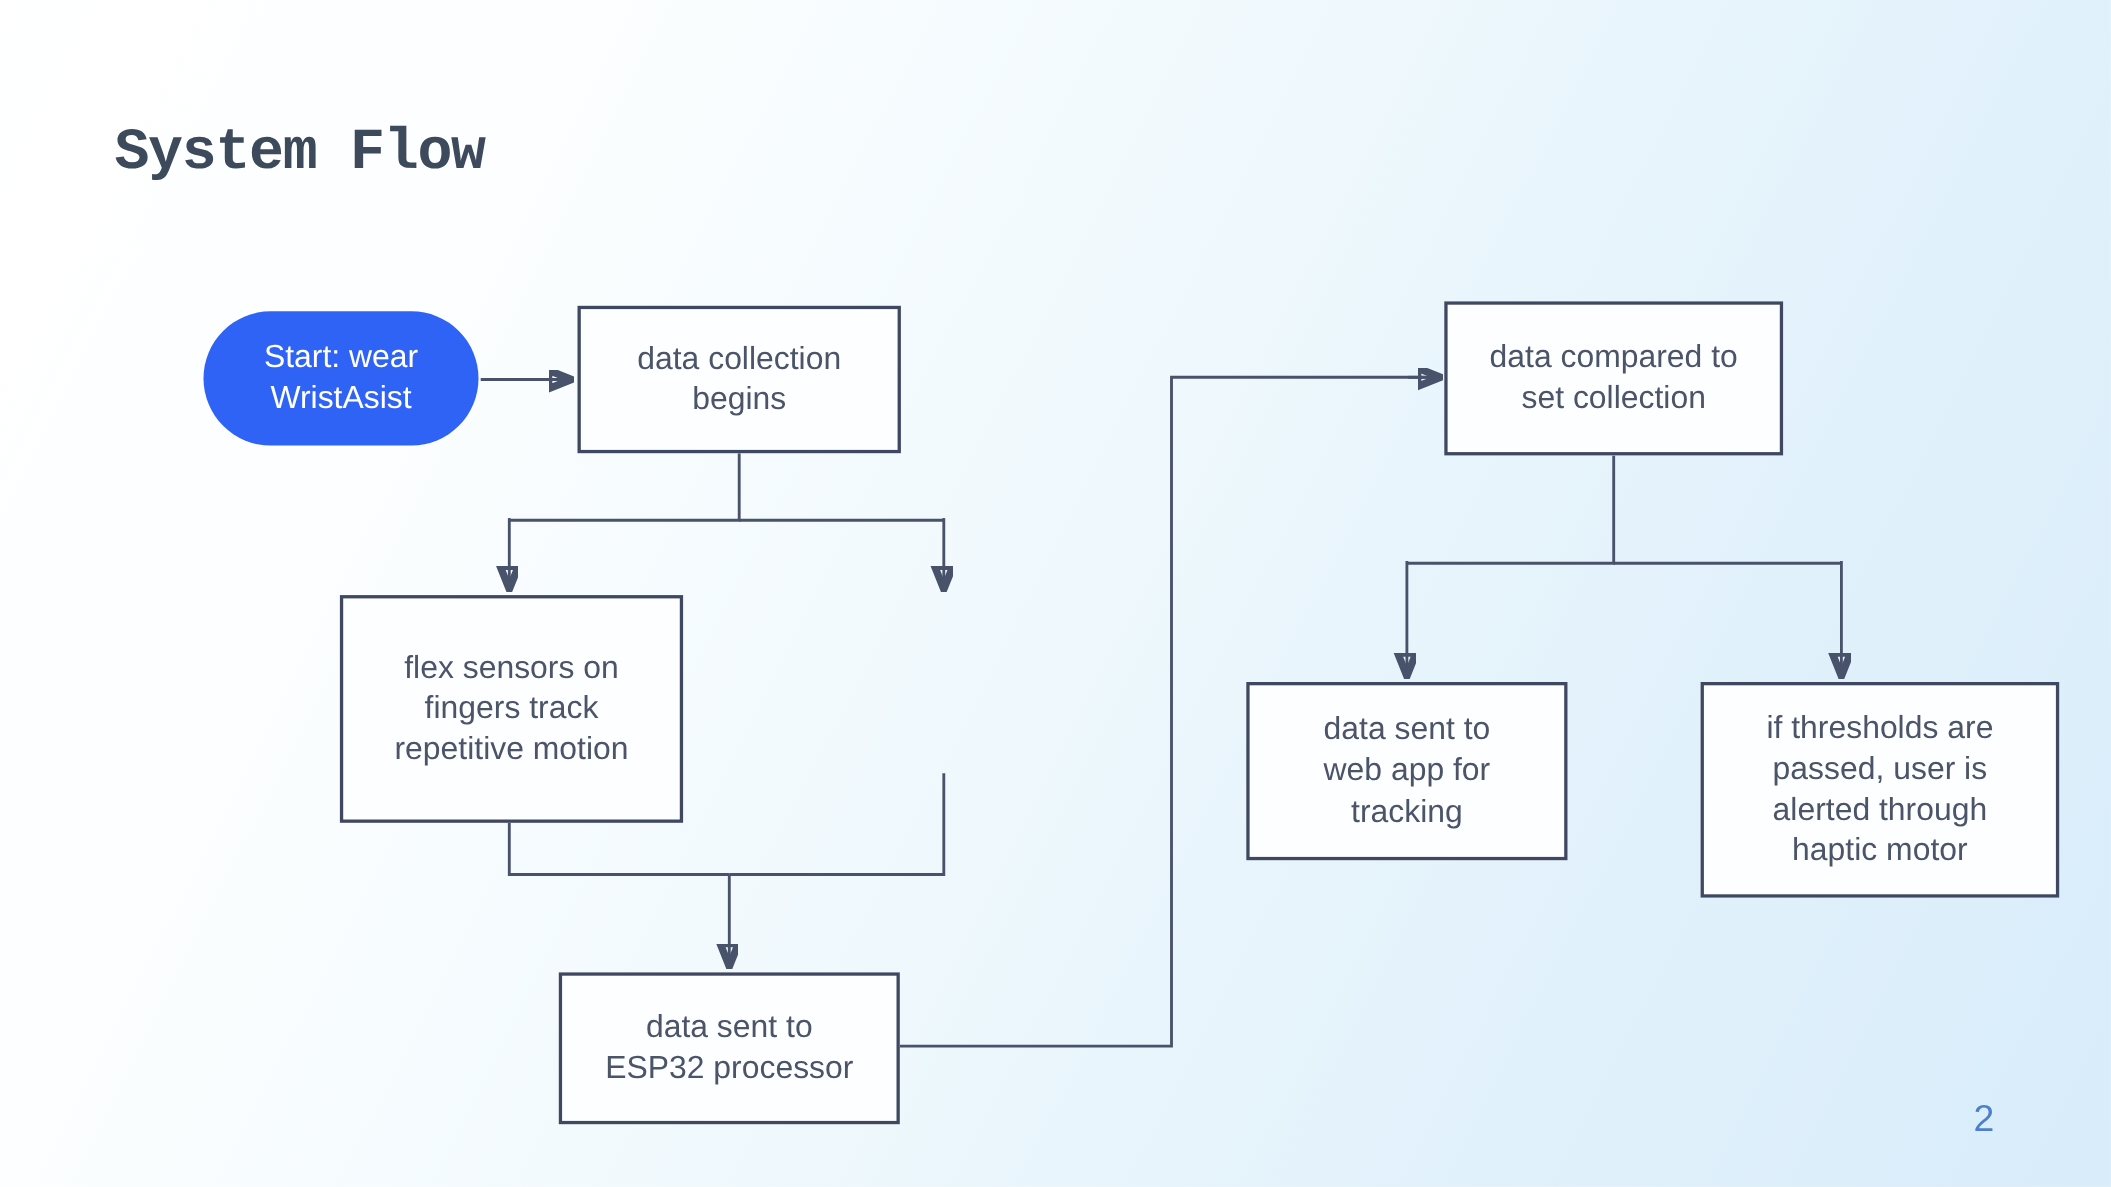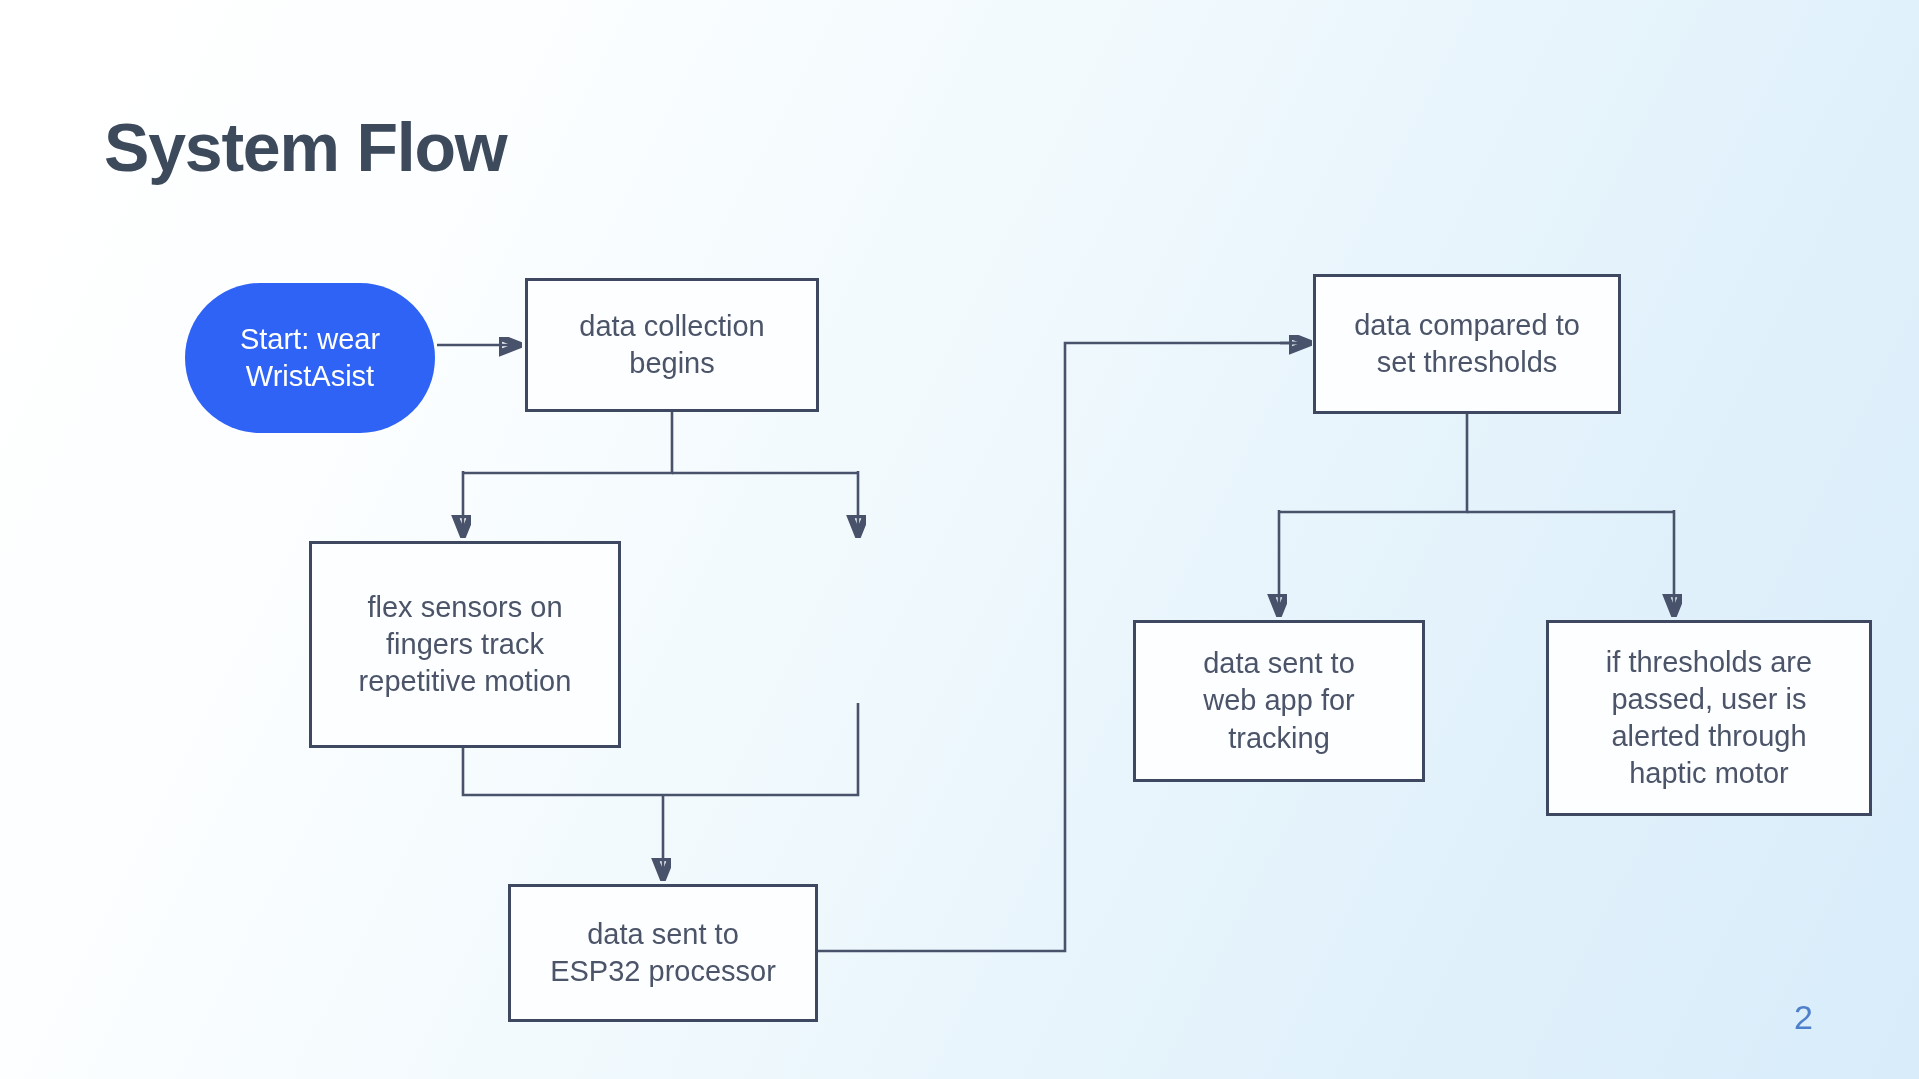--- a/index.html
+++ b/index.html
@@ -24,26 +24,27 @@
         #e3f2fb 72%,
         #d8ecfa 100%);
     overflow: hidden;
   }
 
   
   #page-title {
     position: absolute;
     left: 104px;
     top: 112px;
-    font-size: 68px;
+    font-size: 53px;
     font-weight: 700;
     letter-spacing: -1.2px;
     color: #3d4a5c;
     line-height: 1.05;
     white-space: nowrap;
+    font-family: Liberation Mono, monospace;
   }
 
   
   #connectors {
     position: absolute;
     left: 0;
     top: 0;
     width: 1919px;
     height: 1079px;
   }
@@ -76,21 +77,21 @@
 
   .node.pill {
     background: #2f63f5;
     border: none;
     border-radius: 999px;
     color: #ffffff;
     font-size: 29px;
   }
 
   
-  #node-start          { left: 185px;  top: 283px;  width: 250px;  height: 150px; }
+  #node-start          { left: 185px;  top: 283px;  width: 250px;  height: 122px; }
   #node-collection     { left: 525px;  top: 278px;  width: 294px;  height: 134px; }
   #node-flex           { left: 309px;  top: 541px;  width: 312px;  height: 207px; }
   #node-pressure       { left: 687px;  top: 541px;  width: 346px;  height: 162px; }
   #node-esp32          { left: 508px;  top: 884px;  width: 310px;  height: 138px; }
   #node-compared       { left: 1313px; top: 274px;  width: 308px;  height: 140px; }
   #node-webapp         { left: 1133px; top: 620px;  width: 292px;  height: 162px; }
   #node-haptic         { left: 1546px; top: 620px;  width: 326px;  height: 196px; }
 
   
   #page-number {
@@ -144,21 +145,21 @@
 
   <div class="node box" id="node-flex">flex sensors on
 fingers track
 repetitive motion</div>
 
 
   <div class="node box" id="node-esp32">data sent to
 ESP32 processor</div>
 
   <div class="node box" id="node-compared">data compared to
-set thresholds</div>
+set collection</div>
 
   <div class="node box" id="node-webapp">data sent to
 web app for
 tracking</div>
 
   <div class="node box" id="node-haptic">if thresholds are
 passed, user is
 alerted through
 haptic motor</div>
 

